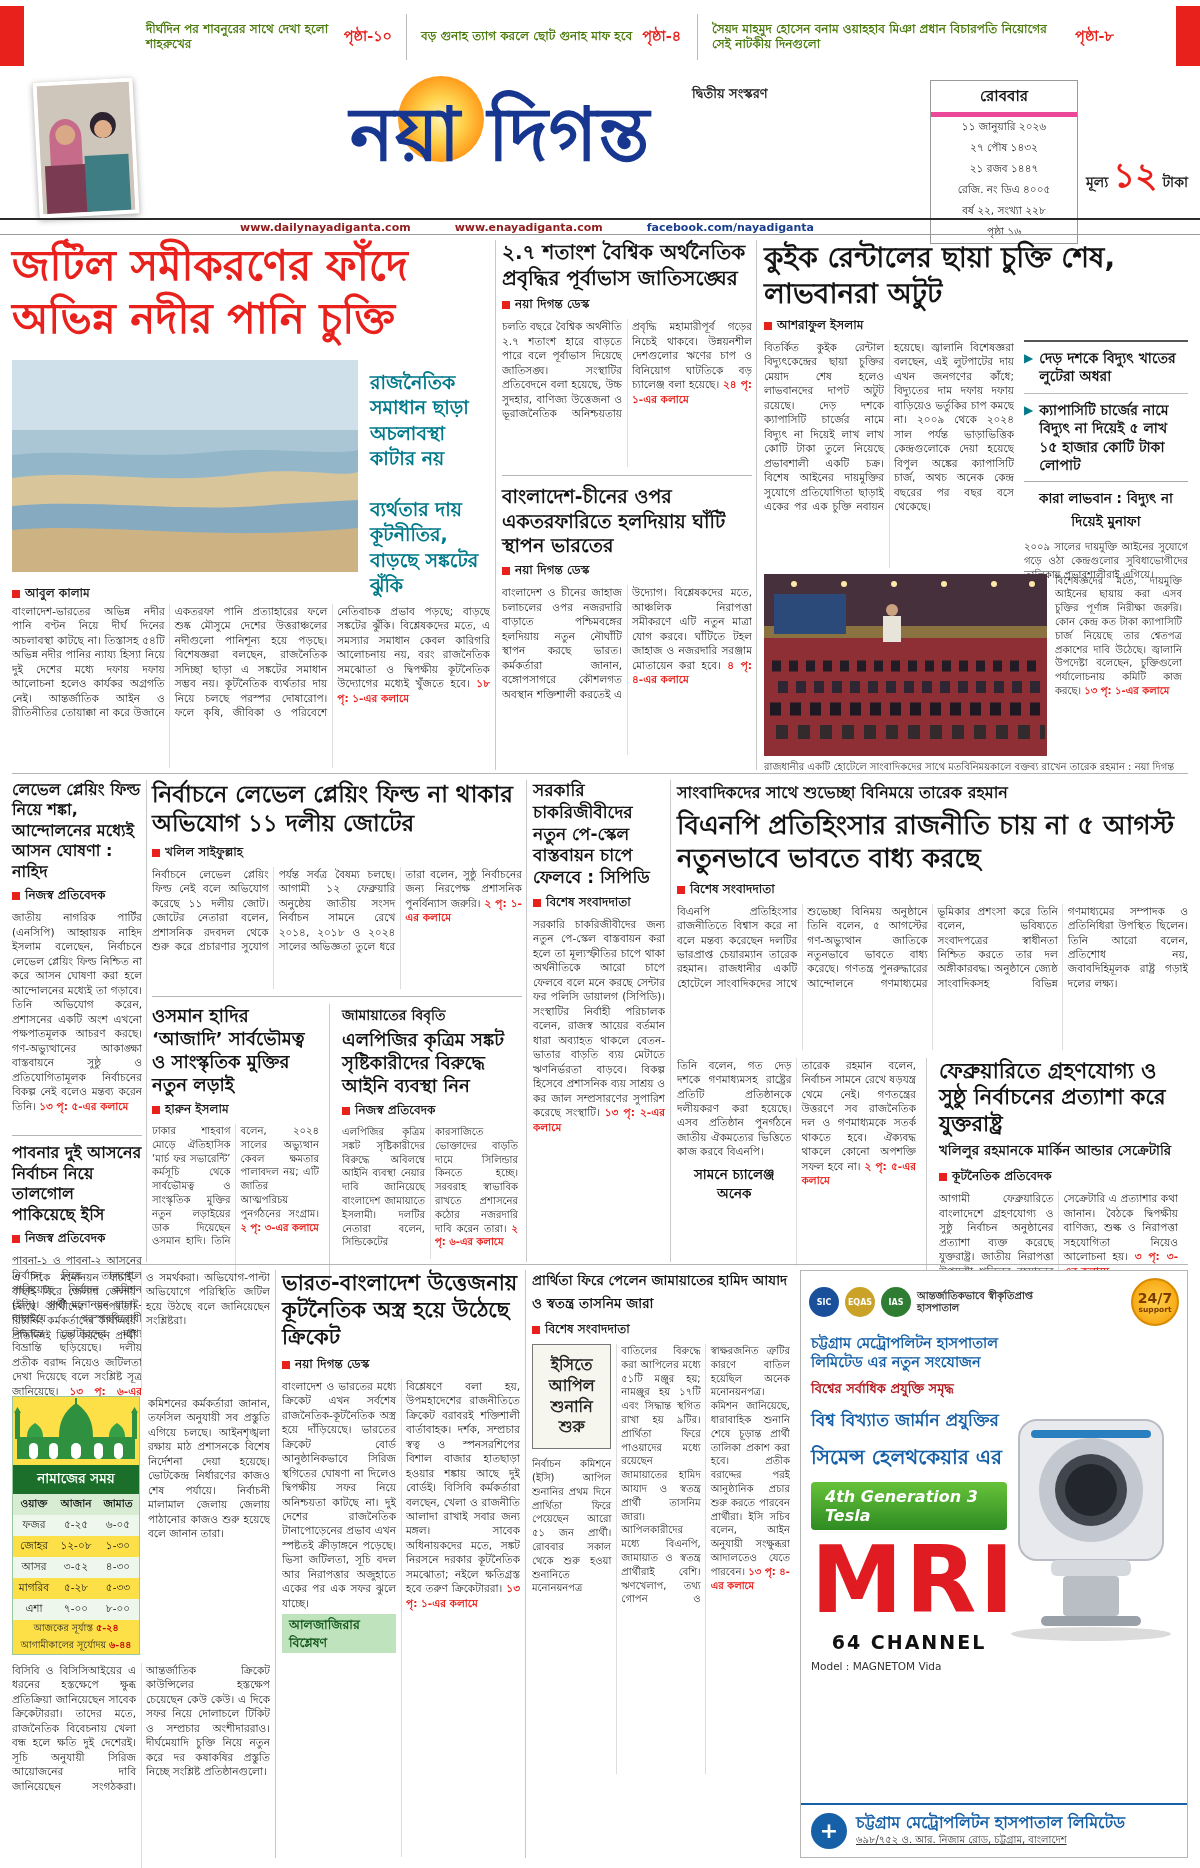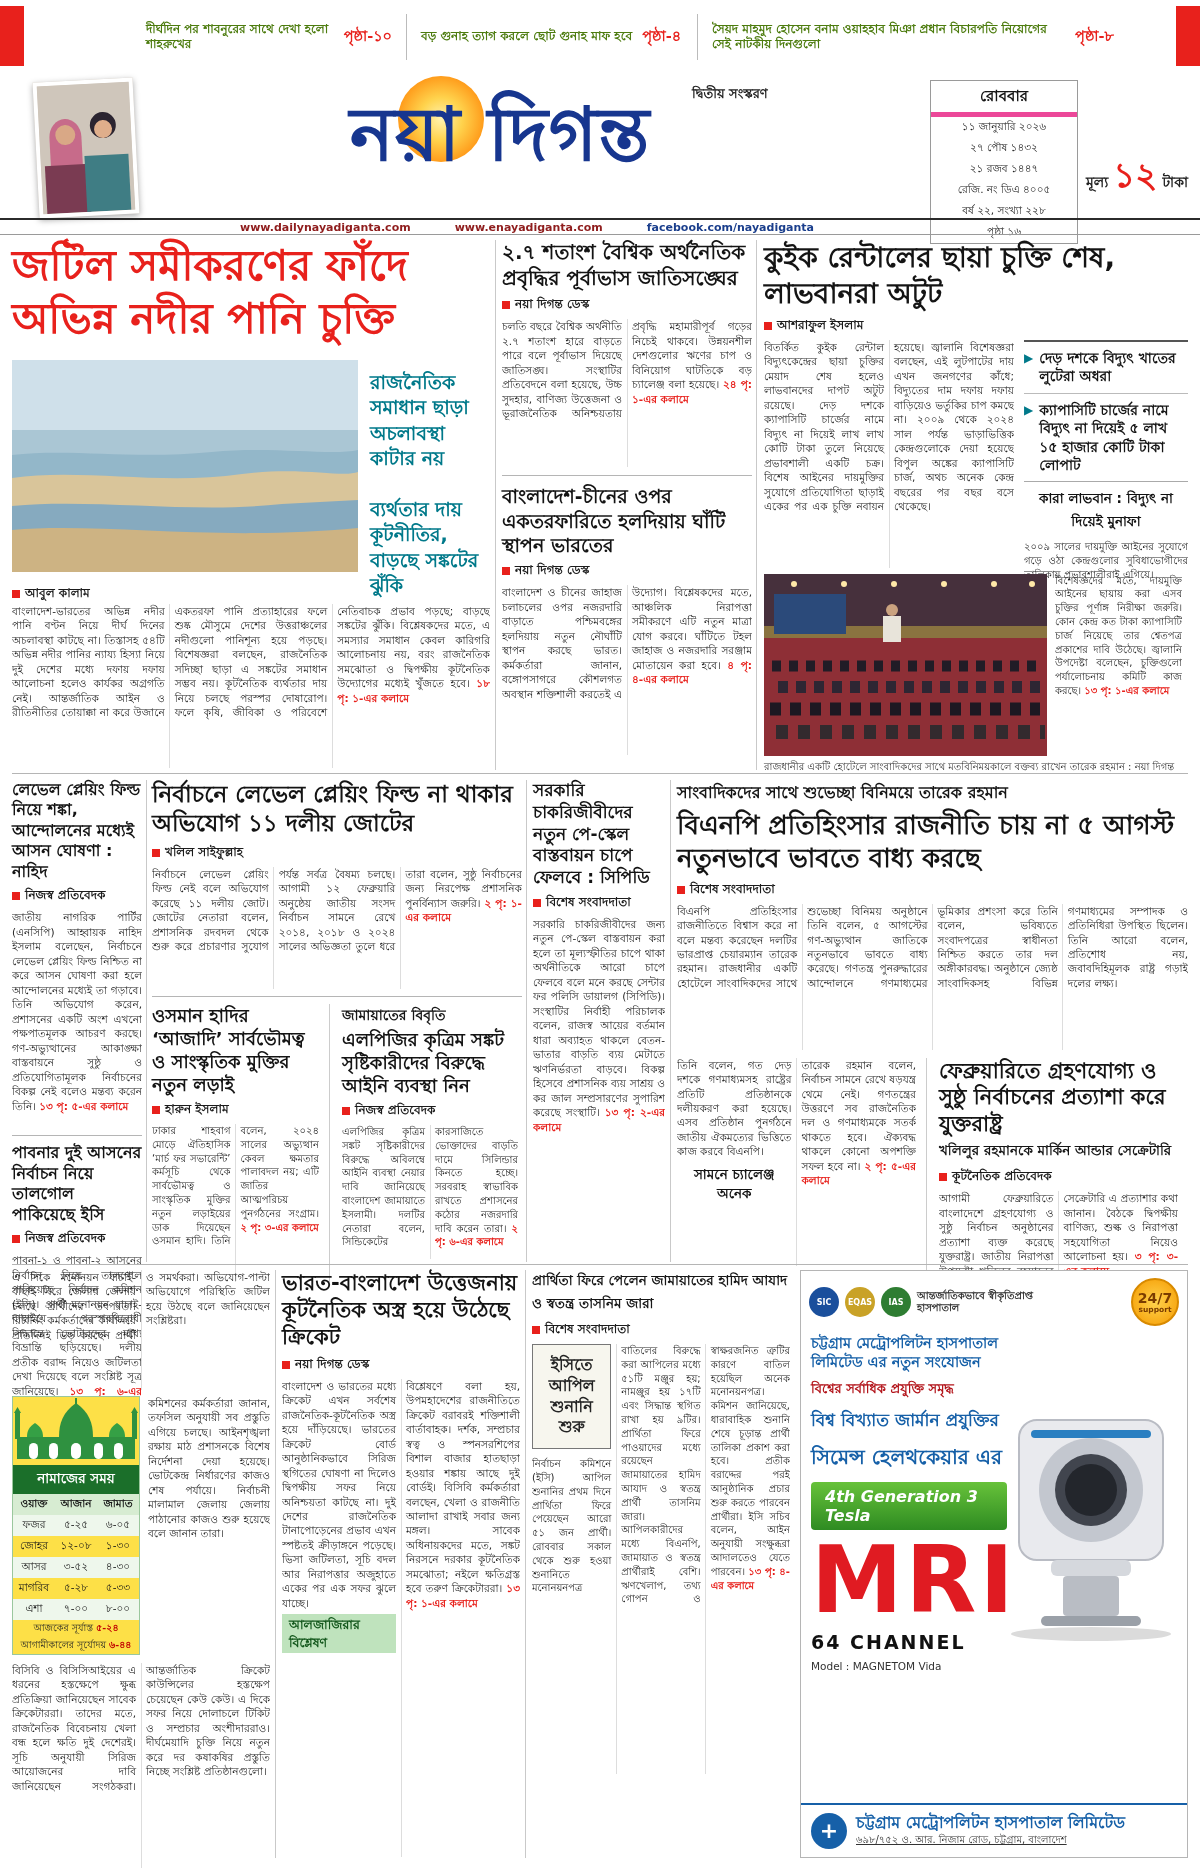--- a/index.html
+++ b/index.html
@@ -68,21 +68,21 @@
   .badge .b1{font-size:14px;line-height:1;}
   .badge .b2{font-size:7.5px;font-weight:700;}
   .ad-main{position:relative;flex:1;padding:4px 10px 0;}
   .ad-lines{width:196px;display:flex;flex-direction:column;gap:7px;}
   .adl1{color:#1660a8;font-weight:700;font-size:14.5px;line-height:1.3;}
   .adl3{color:#b3151b;font-weight:700;font-size:13px;}
   .adl4{color:#1660a8;font-weight:700;font-size:17px;}
   .adl5{color:#1660a8;font-weight:800;font-size:20px;}
   .gen-bar{align-self:flex-start;background:linear-gradient(#67c23a,#2e8b22);color:#fff;font-style:italic;font-weight:800;font-size:16px;padding:5px 14px;border-radius:4px;}
   .mri{color:#e01b22;font-weight:800;font-size:92px;line-height:.95;letter-spacing:3px;}
-  .chan{font-weight:800;font-size:19px;color:#111;letter-spacing:2px;}
+  .chan{font-weight:800;font-size:19px;color:#111;letter-spacing:2px;text-align:center;}
   .model{font-size:10.5px;color:#333;}
   .machine{position:absolute;right:6px;top:64px;width:180px;}
   .ad-bottom{display:flex;align-items:center;gap:9px;padding:8px 10px;border-top:2px solid #1660a8;}
   .h-logo{width:36px;height:36px;border-radius:50%;background:#1660a8;color:#fff;display:flex;align-items:center;justify-content:center;font-size:22px;font-weight:800;flex:0 0 auto;}
   .h-name{color:#1660a8;font-weight:800;font-size:16px;line-height:1.2;}
   .h-addr{font-size:10px;color:#333;text-decoration:underline;}
 </style>
 </head>
 <body>
 

